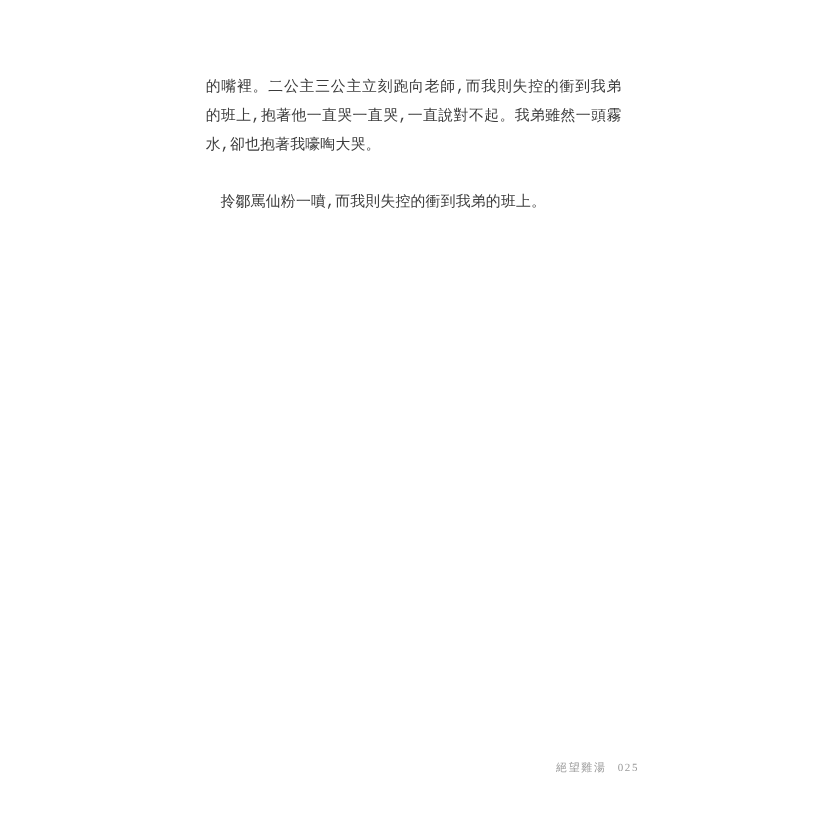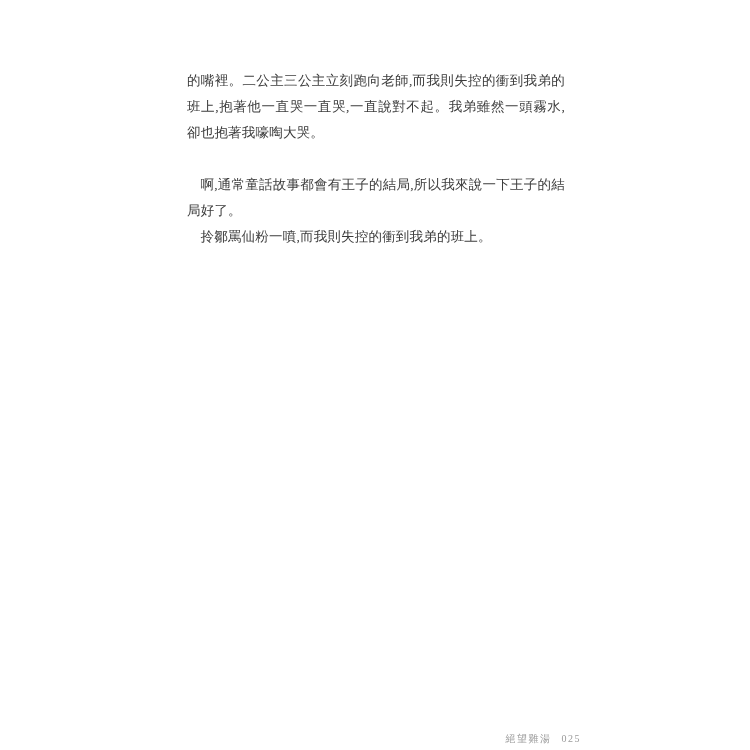--- a/index.html
+++ b/index.html
@@ -22,54 +22,53 @@
   .text-block {
     position: absolute;
     left: 187px;
     top: 68px;
     width: 378px;
     font-size: 13.5px;
     line-height: 26px;
     color: #3b3b3b;
     text-align: justify;
     letter-spacing: 0.2px;
+    font-family: Liberation Mono, monospace;
   }
   .text-block p {
     margin: 0;
     text-indent: 1em;
   }
   .text-block p.no-indent {
     text-indent: 0;
   }
   .text-block p.para-gap {
     margin-bottom: 26px;
   }
   .footer {
     position: absolute;
     top: 692px;
     right: 169px;
     font-size: 10px;
     line-height: 14px;
     color: #9a9a9a;
     letter-spacing: 1.5px;
     white-space: nowrap;
-    margin-top: 40px;
   }
   .footer .book-title {
     margin-right: 10px;
   }
 </style>
 </head>
 <body>
 
 <div class="page">
 
   <div class="text-block">
     <p class="no-indent para-gap">的嘴裡。二公主三公主立刻跑向老師,而我則失控的衝到我弟的班上,抱著他一直哭一直哭,一直說對不起。我弟雖然一頭霧水,卻也抱著我嚎啕大哭。</p>
-    <p>啊,通常童話故事都會有王子的結局,所以我來說一下王子的結局好了。</p>
     <p>拎鄒罵仙粉一噴,而我則失控的衝到我弟的班上。</p>
   </div>
 
   <div class="footer">
     <span class="book-title">絕望雞湯</span><span>025</span>
   </div>
 
 </div>
 
 </body></html>

